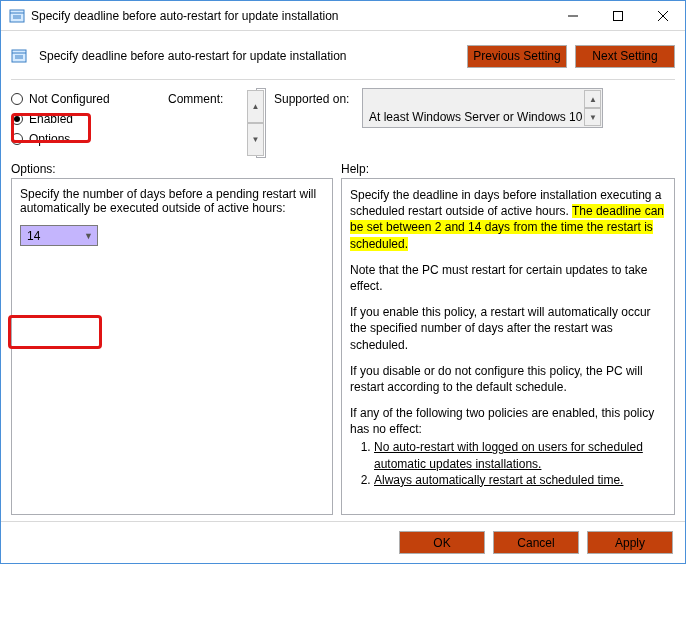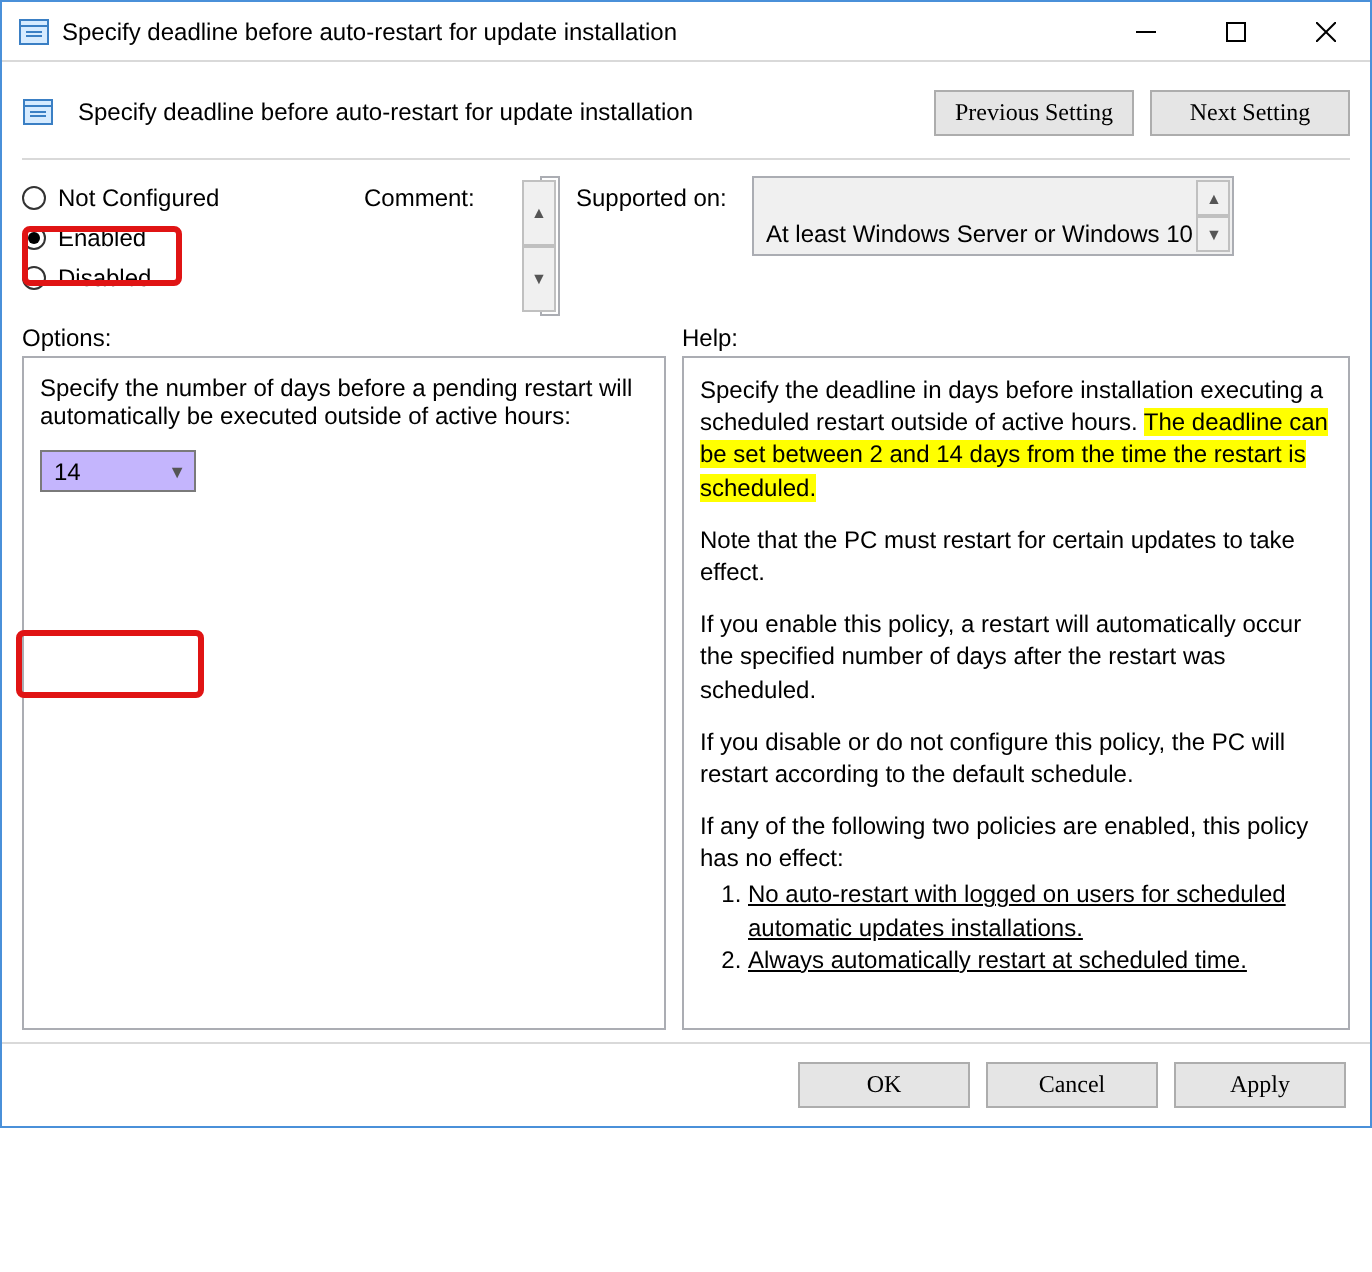--- a/index.html
+++ b/index.html
@@ -6,23 +6,23 @@
   body { margin: 0; background: #fff; color: #000; }
   .window { width: 686px; height: 564px; border: 1px solid #4a90d9; display: flex; flex-direction: column; }
   .titlebar { height: 30px; display: flex; align-items: center; padding: 0 0 0 8px; border-bottom: 1px solid #d9d9d9;}
   .titlebar .icon { width: 16px; height: 16px; margin-right: 6px; }
   .titlebar .title { flex: 1; }
   .titlebar .ctrlbtn { width: 45px; height: 29px; display:flex; align-items:center; justify-content:center;}
   .toprow { height: 44px; display:flex; align-items:center; padding: 6px 10px 0 10px; gap:8px;}
   .toprow .icon2 { width:16px; height:16px; margin-right:4px;}
   .toprow .subtitle { flex:1; }
   .toprow .btn { width:100px; }
-  .btn { height:23px; border:1px solid #adadad; background:#e5e5e5; display:inline-flex; align-items:center; justify-content:center; cursor:default;font-family:Liberation Serif, serif; }
+  .btn { height:23px; border:1px solid #adadad; background:#c2410c; display:inline-flex; align-items:center; justify-content:center; cursor:default; }
   hr.sep { border:none; border-top:1px solid #d9d9d9; margin:4px 10px;}
-  .radios-comment-row { display:flex; padding: 4px 10px 0 10px; gap:31px;}
+  .radios-comment-row { display:flex; padding: 4px 10px 0 10px; gap:17px;}
   .radios { width:140px; display:flex; flex-direction:column; gap:6px; padding-top:4px;}
   .radio { display:flex; align-items:center; gap:6px;}
   .radio-circle { width:12px; height:12px; border:1px solid #333; border-radius:50%; display:inline-flex; align-items:center; justify-content:center;}
   .radio-dot { width:6px; height:6px; background:#000; border-radius:50%;}
   .right-col { flex:1; display:flex; gap:8px;}
   .field-row { display:flex; gap:8px;}
   .field-label { width:80px; padding-top:4px;}
   .sunken { border:1px solid #abadb3; background:#fff; }
   .textarea { flex:1; height:70px; position:relative; padding:4px;}
   .spin-btns-v { position:absolute; right:1px; top:1px; bottom:1px; width:17px; display:flex; flex-direction:column;}
@@ -97,21 +97,21 @@
         <span>Not Configured</span>
       </label>
       <label class="radio">
         <span class="radio-circle">
             <span class="radio-dot"></span>
           </span>
         <span>Enabled</span>
       </label>
       <label class="radio">
         <span class="radio-circle"></span>
-        <span>Disabled</span>
+        <span>Options</span>
       </label>
     </div>
     <div class="right-col">
       <div class="field-row">
         <div class="field-label">Comment:</div>
         <div class="textarea sunken">
           <span></span>
           <div class="spin-btns-v">
             <div class="sp">▲</div>
             <div class="sp">▼</div>

